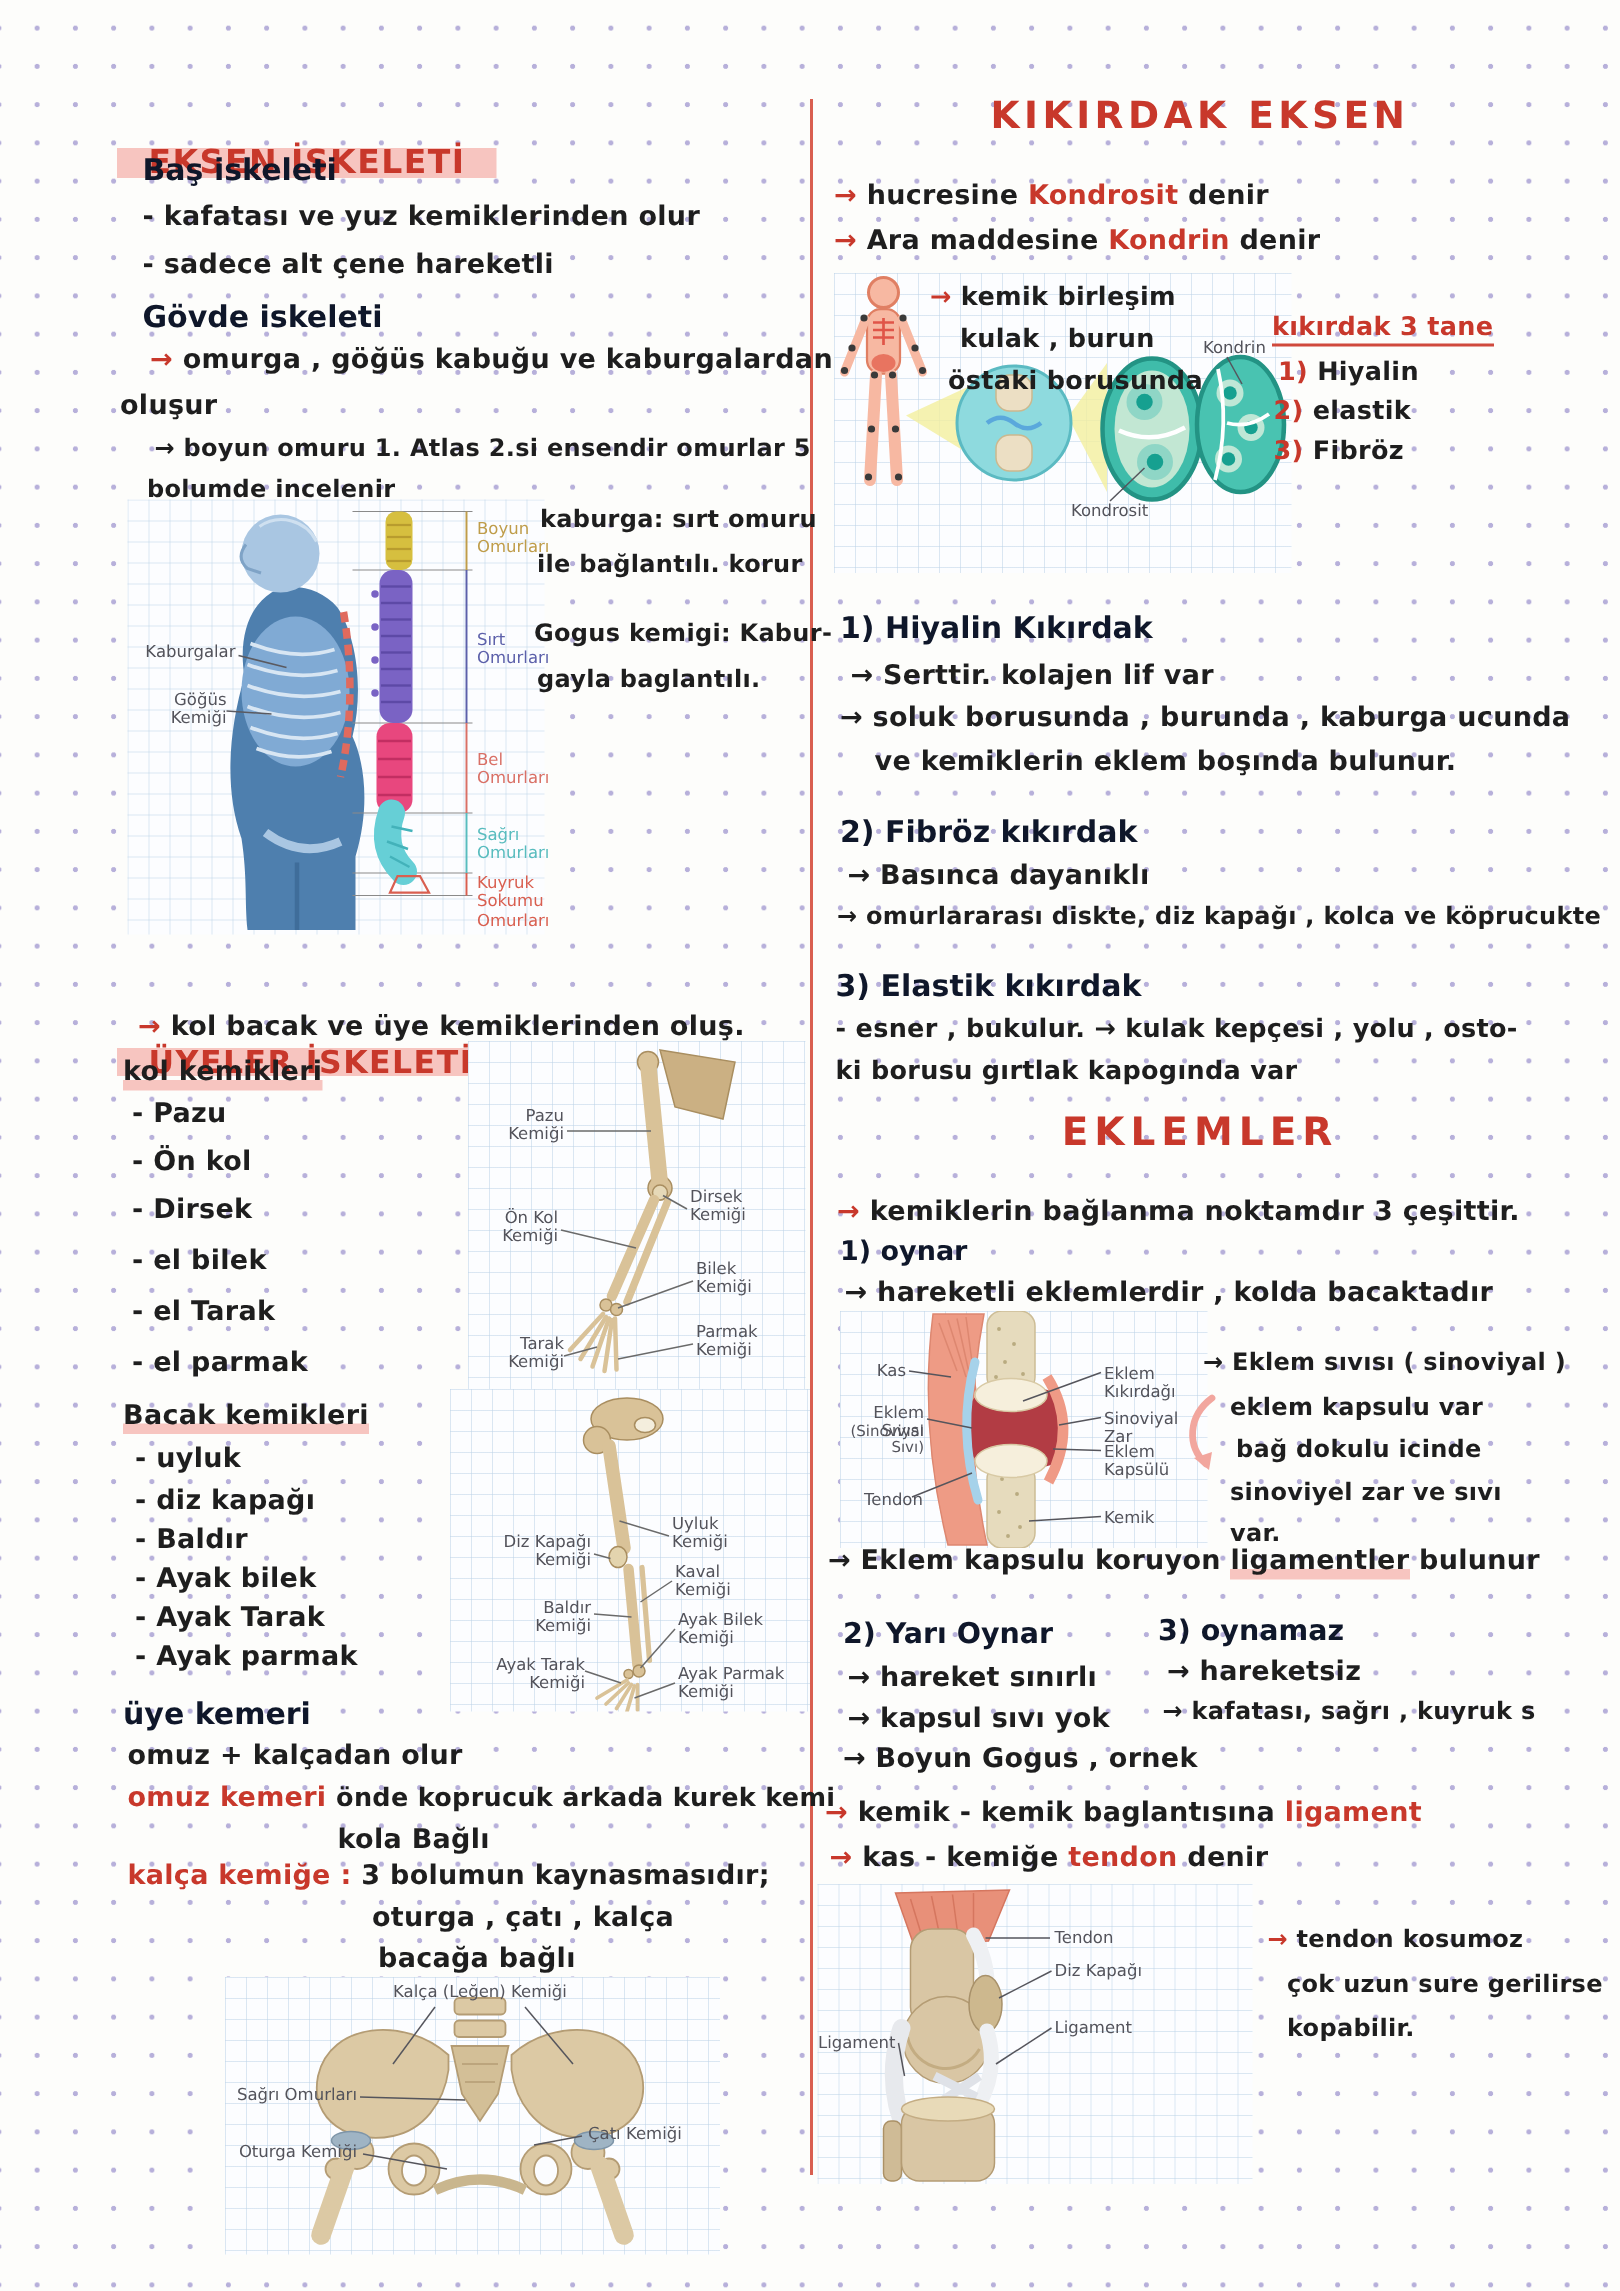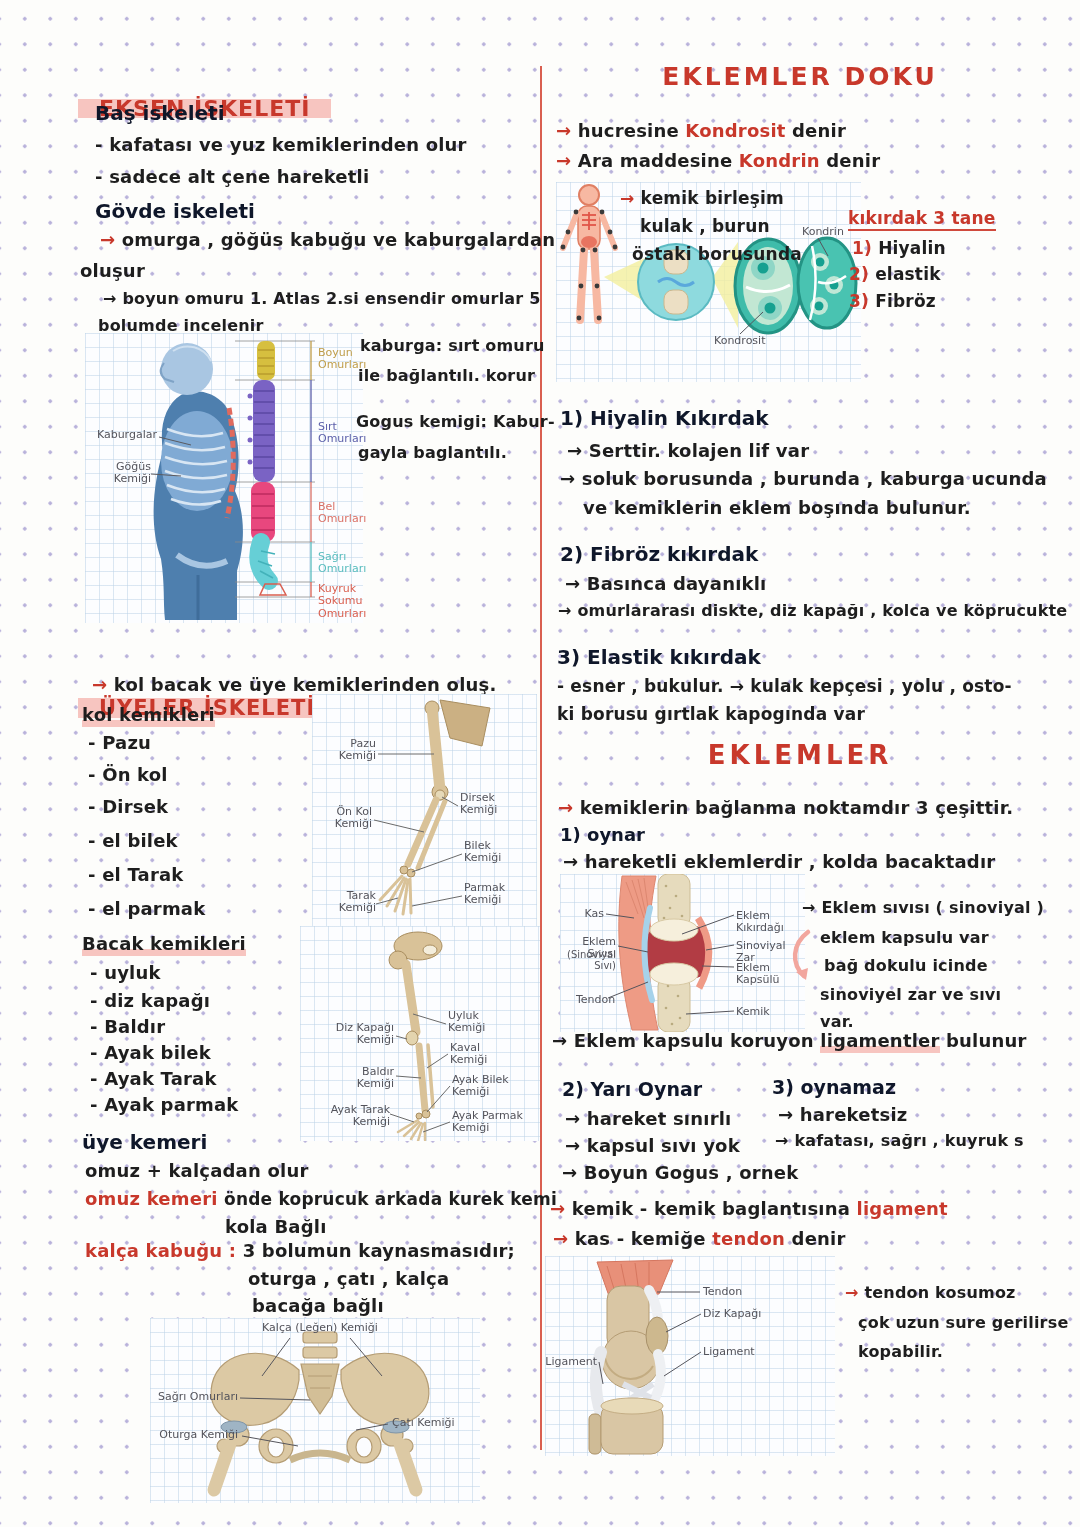--- a/index.html
+++ b/index.html
@@ -223,21 +223,21 @@
   <span class="lbl" style="left:148px;top:84px;width:60px;">Uyluk Kemiği</span>
   <span class="lbl" style="left:150px;top:116px;width:60px;">Kaval Kemiği</span>
   <span class="lbl" style="left:152px;top:148px;width:80px;">Ayak Bilek Kemiği</span>
   <span class="lbl" style="left:152px;top:184px;width:88px;">Ayak Parmak Kemiği</span>
 </div>
 
 <div class="abs h20" style="left:82px;top:1130px;">üye kemeri</div>
 <div class="abs t" style="left:85px;top:1160px;">omuz + kalçadan olur</div>
 <div class="abs t" style="left:85px;top:1188px;"><span class="red">omuz kemeri</span> <span class="s17">önde koprucuk arkada kurek kemi</span></div>
 <div class="abs t" style="left:225px;top:1216px;">kola Bağlı</div>
-<div class="abs t" style="left:85px;top:1240px;"><span class="red">kalça kabuğu :</span> <span>3 bolumun kaynasmasıdır;</span></div>
+<div class="abs t" style="left:85px;top:1240px;"><span class="red">kalça kemiğe :</span> <span>3 bolumun kaynasmasıdır;</span></div>
 <div class="abs t" style="left:248px;top:1268px;">oturga , çatı , kalça</div>
 <div class="abs t" style="left:252px;top:1295px;">bacağa bağlı</div>
 
 <div class="fig figbg" style="left:150px;top:1318px;width:330px;height:185px;">
   <svg viewBox="0 0 330 185" width="330" height="185">
     <g fill="#dcc9a4" stroke="#b49c74" stroke-width="1.2">
       <rect x="153" y="14" width="34" height="11" rx="3"></rect>
         <rect x="153" y="29" width="34" height="11" rx="3"></rect>
       <polygon points="151,46 189,46 182,78 170,96 158,78" fill="#d3bf97"></polygon>
       <path d="M149,52 C120,26 70,30 62,66 C56,96 84,112 112,106 C132,102 146,84 149,62 Z"></path>
@@ -265,21 +265,21 @@
         <line x1="92" y1="118" x2="148" y2="128"></line>
       <line x1="238" y1="106" x2="206" y2="112"></line>
     </g>
   </svg>
   <span class="lbl ctr" style="left:85px;top:4px;width:170px;">Kalça (Leğen) Kemiği</span>
   <span class="lbl ra" style="left:4px;top:73px;width:84px;">Sağrı Omurları</span>
   <span class="lbl ra" style="left:8px;top:111px;width:80px;">Oturga Kemiği</span>
   <span class="lbl" style="left:242px;top:99px;width:80px;">Çatı Kemiği</span>
 </div>
 
-<div class="abs hc" style="left:545px;top:62px;width:510px;font-size:25px;letter-spacing:3px;">EKLEMLER DOKU</div>
+<div class="abs hc" style="left:545px;top:62px;width:510px;font-size:25px;letter-spacing:3px;">KIKIRDAK EKSEN</div>
 <div class="abs t" style="left:556px;top:120px;"><span class="red">→</span> <span>hucresine </span><span class="red">Kondrosit</span><span> denir</span></div>
 <div class="abs t" style="left:556px;top:150px;"><span class="red">→</span> <span>Ara maddesine </span><span class="red">Kondrin</span><span> denir</span></div>
 
 <div class="fig figbg" style="left:556px;top:182px;width:305px;height:200px;">
   <svg viewBox="0 0 305 200" width="305" height="200">
     <polygon points="48,95 115,64 115,136" fill="#f3ef9e" opacity="0.8"></polygon>
     <polygon points="156,96 182,60 182,146" fill="#f3ef9e" opacity="0.8"></polygon>
     <g>
       <circle cx="33" cy="13" r="10" fill="#f7b8a2" stroke="#e07f63" stroke-width="2"></circle>
       <rect x="22" y="24" width="22" height="43" rx="9" fill="#f7b8a2" stroke="#e07f63" stroke-width="1.5"></rect>

